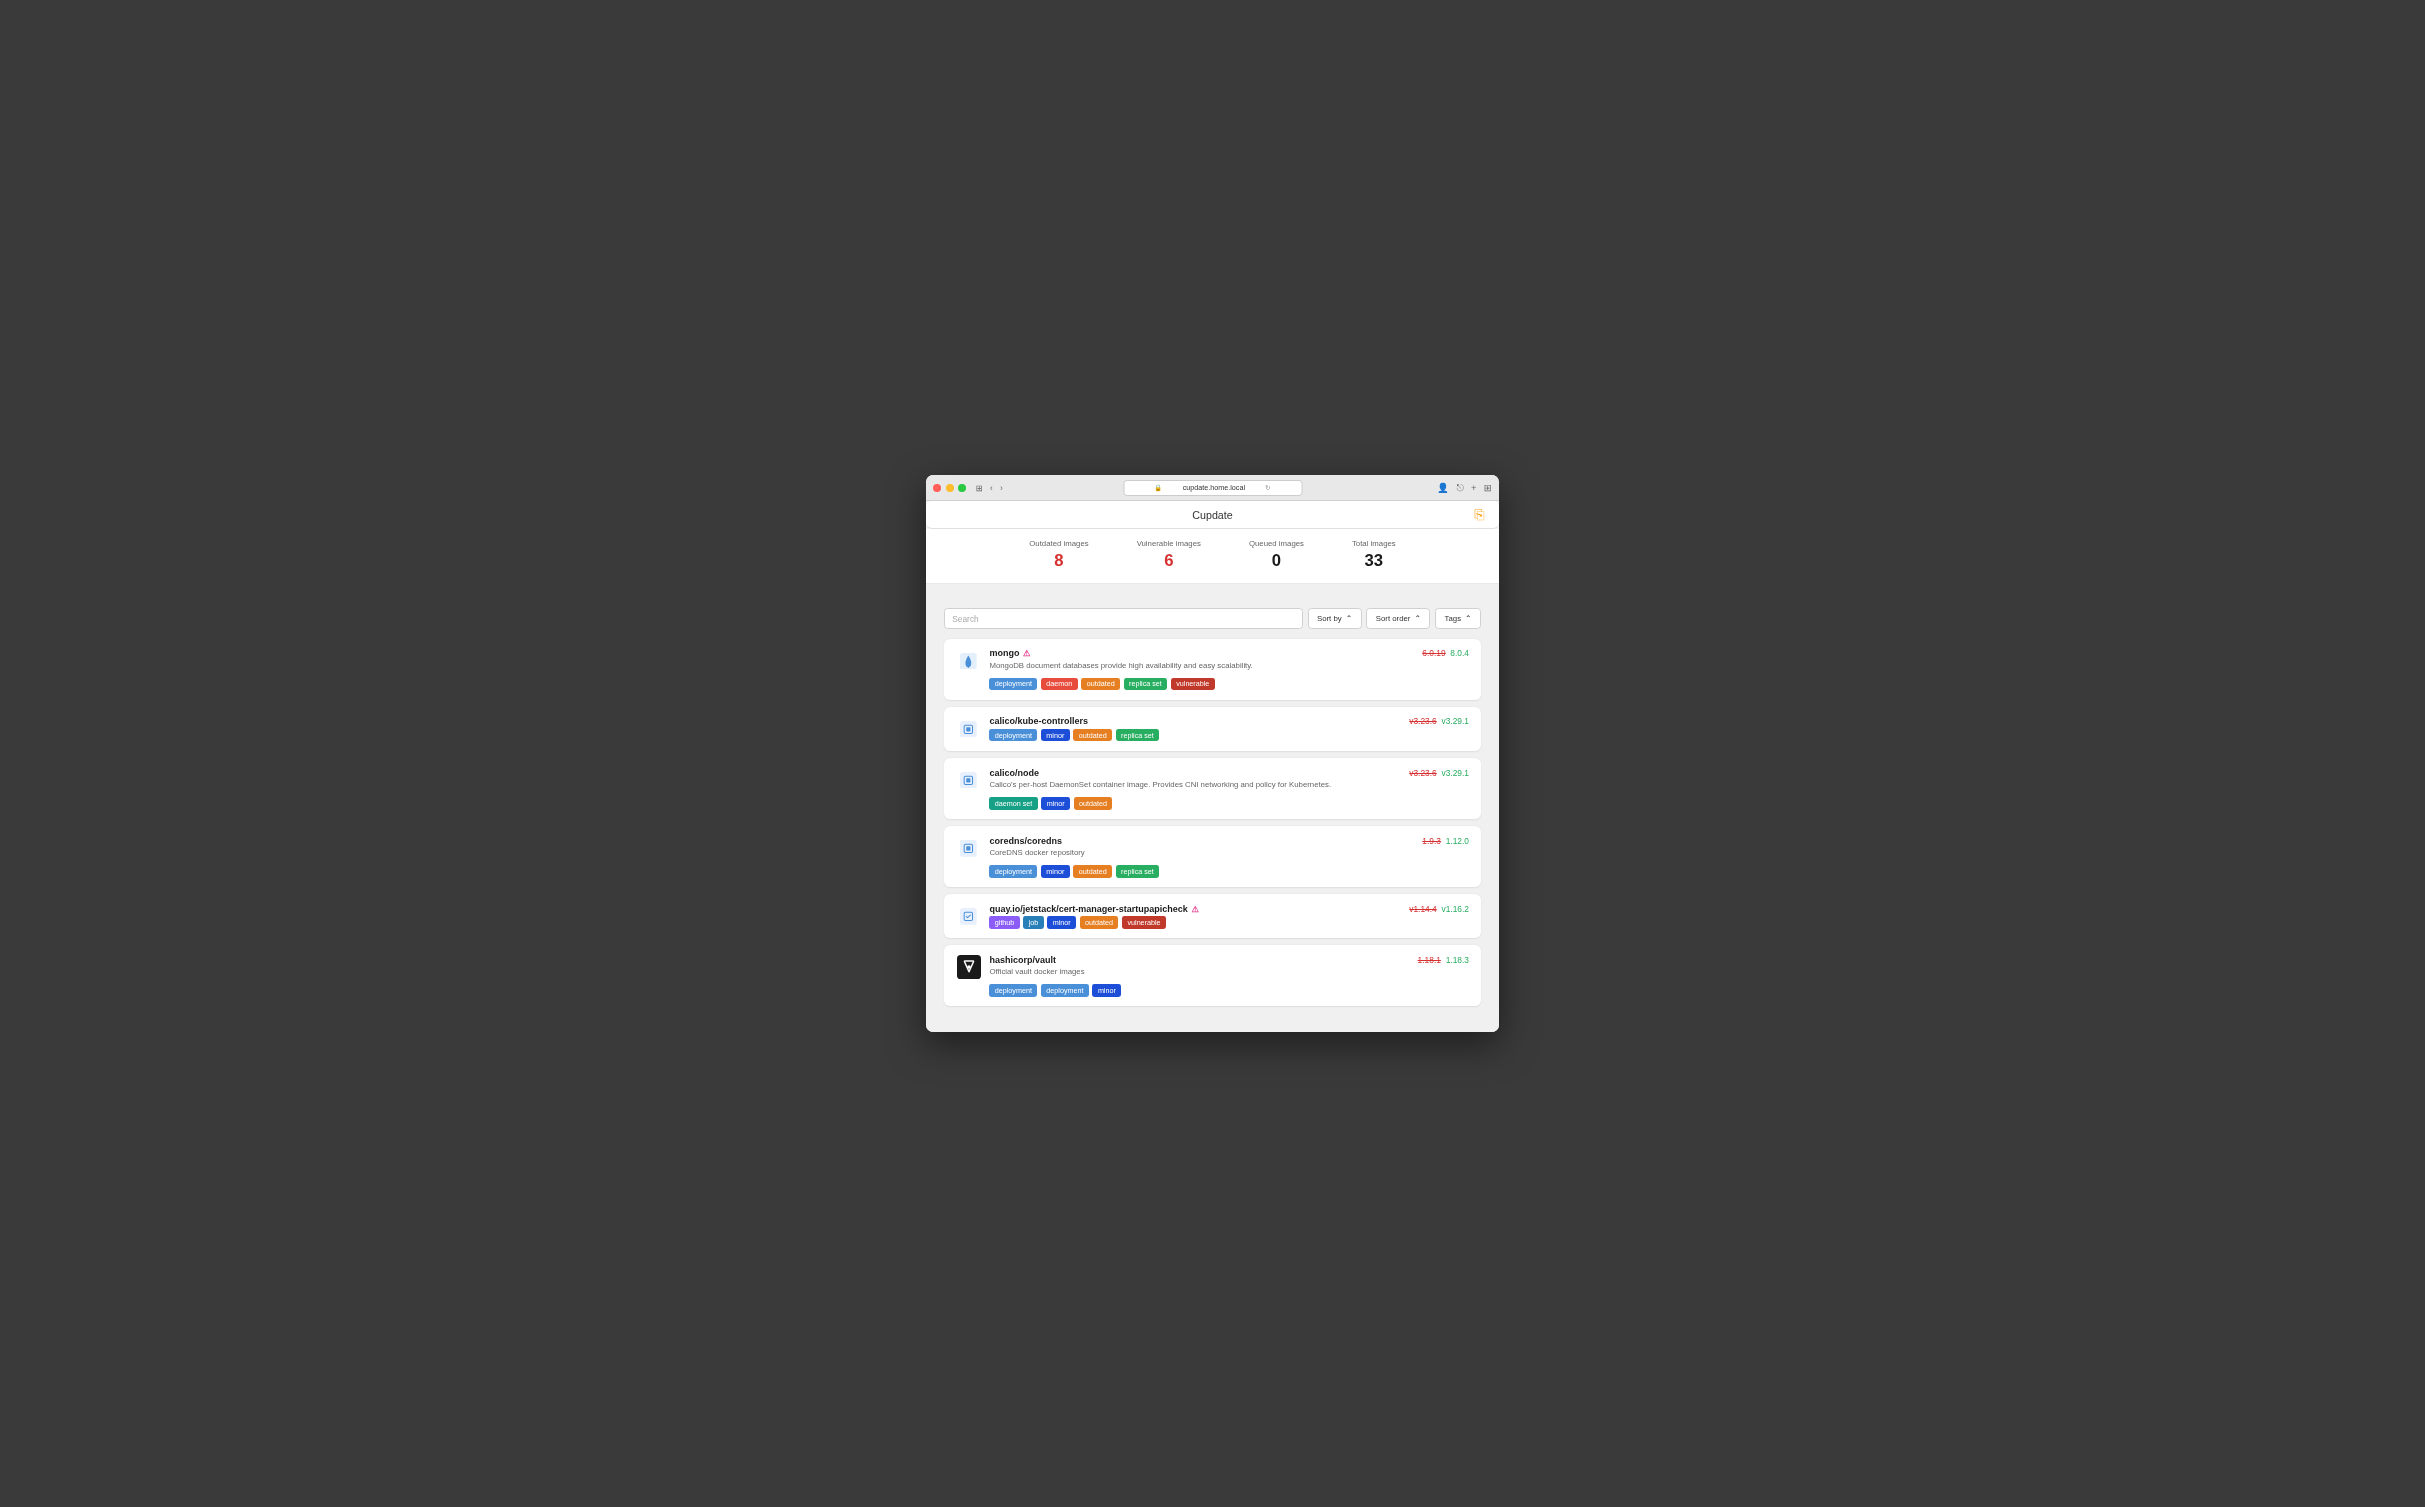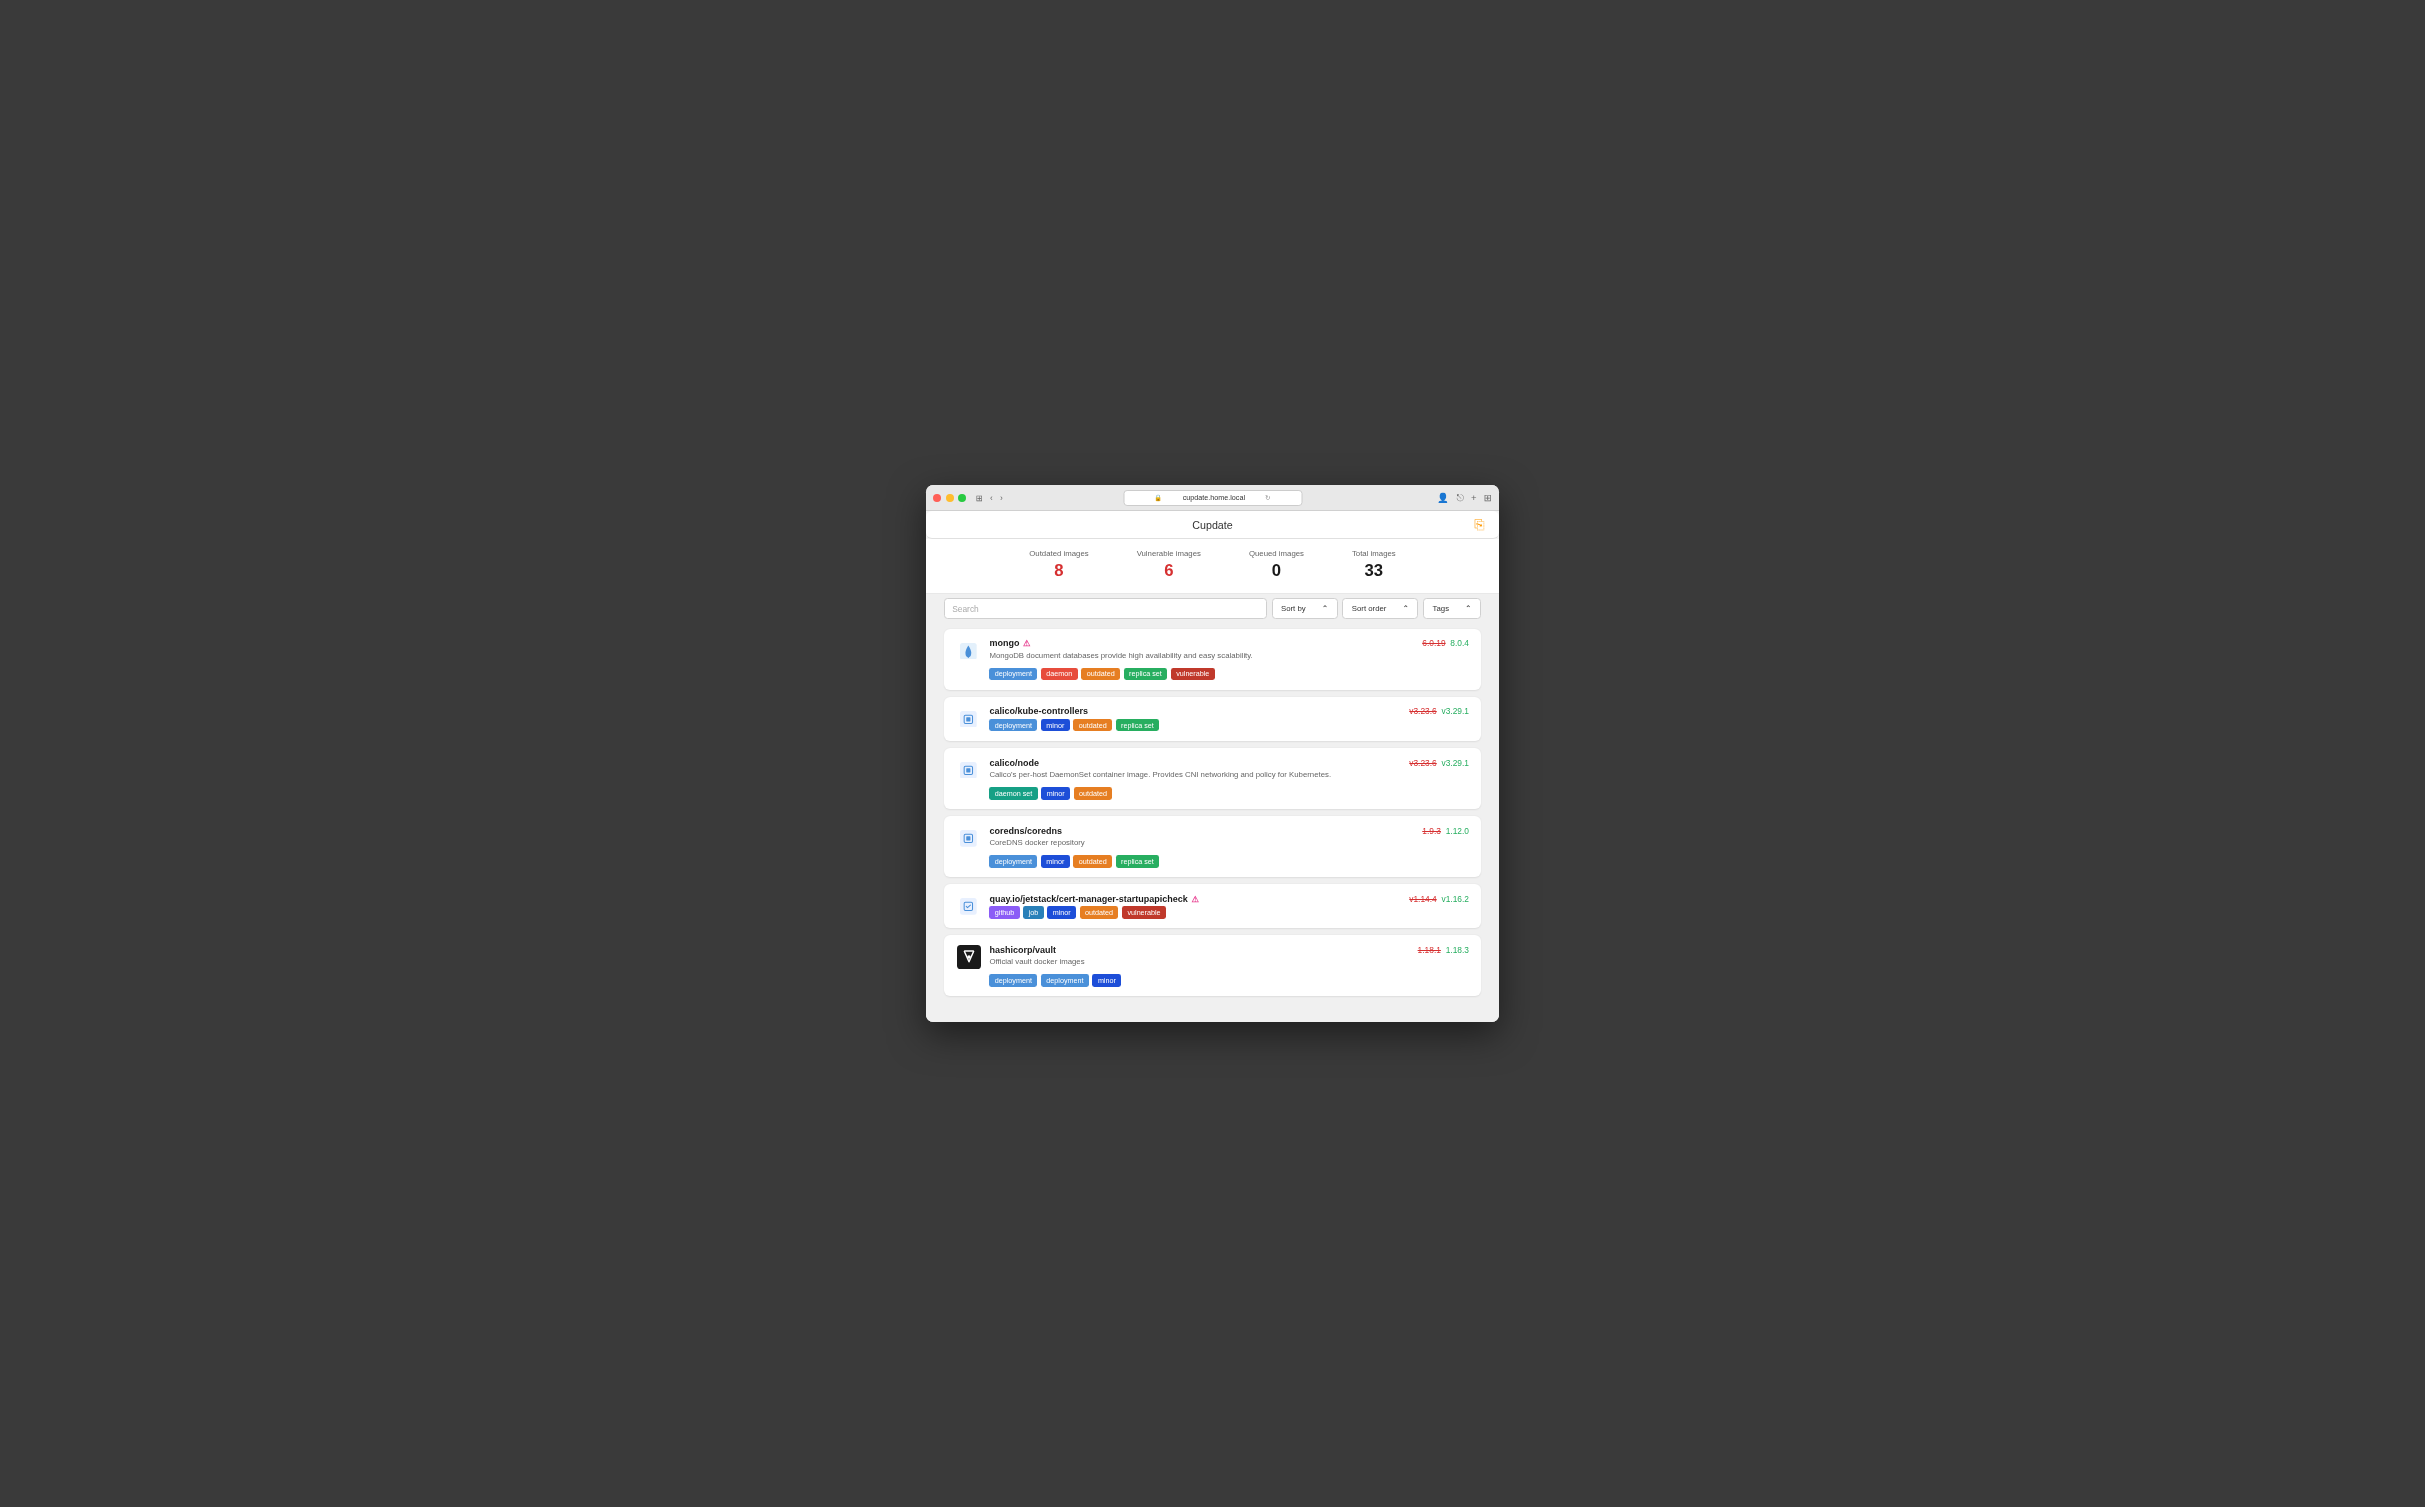--- a/index.html
+++ b/index.html
@@ -142,21 +142,21 @@
       font-size: 16.7px;
       font-weight: 600;
     }
 
     .stat-value.red { color: #d63031; }
     .stat-value.black { color: #1a1a1a; }
 
     
     .main-content {
       background: #f0f0f0;
-      padding: 4px 18px 18px;
+      padding: 24px 18px 18px;
       min-height: 358px;
     }
 
     
     .filter-bar {
       display: flex;
       gap: 4.8px;
       margin-bottom: 9.5px;
       align-items: center;
     }
@@ -179,21 +179,21 @@
       height: 21.5px;
       padding: 0 8.4px;
       border: 0.6px solid #d0d0d0;
       border-radius: 3.6px;
       background: #fff;
       font-size: 7.8px;
       color: #333;
       cursor: pointer;
       display: flex;
       align-items: center;
-      gap: 16px;
+      gap: 4px;
       white-space: nowrap;
     }
 
     
     .image-card {
       background: #fff;
       border-radius: 6px;
       padding: 9.5px 12px;
       margin-bottom: 7.2px;
       box-shadow: 0 0.6px 1.8px rgba(0,0,0,0.08);

